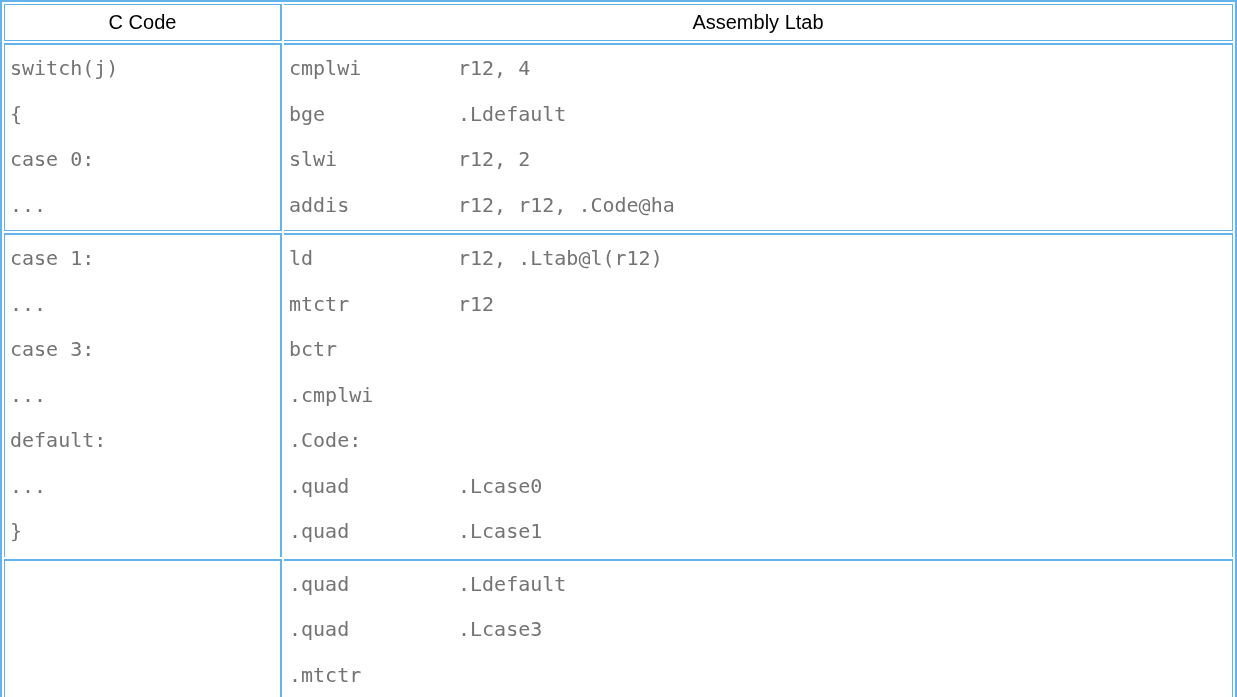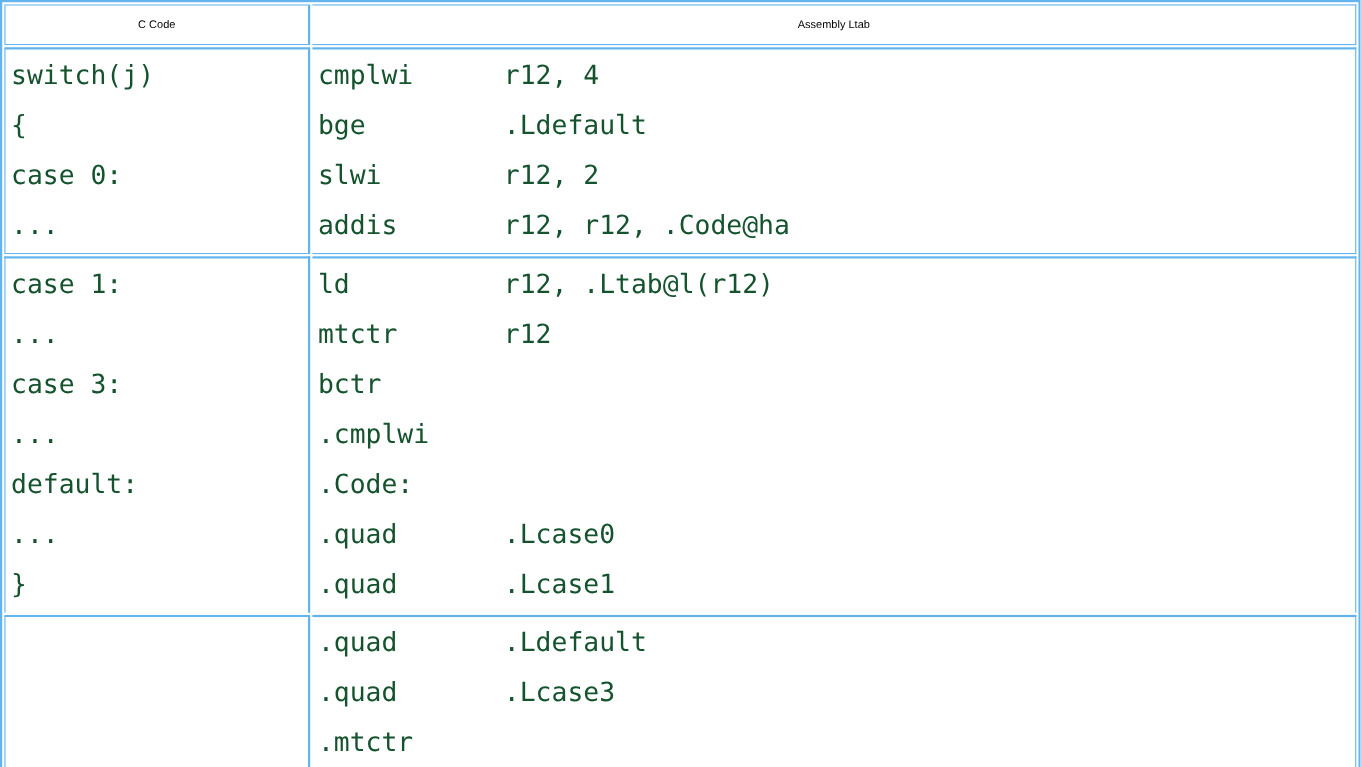--- a/index.html
+++ b/index.html
@@ -19,21 +19,21 @@
     border-collapse:separate;
     border-spacing:2px;
     table-layout:fixed;
     background:#ffffff;
   }
   col.col-c{width:278px;}
   col.col-asm{width:auto;}
   th{
     border:1px solid var(--blue);
     font-family:"Liberation Sans",sans-serif;
-    font-size:10px;
+    font-size:20px;
     font-weight:400;
     color:#000000;
     height:37px;
     text-align:center;
     vertical-align:middle;
     box-sizing:border-box;
     padding:0;
   }
   th.c-head{border-right-width:2px;}
   th.asm-head{border-left:none;}
@@ -43,23 +43,23 @@
     box-sizing:border-box;
     padding:1px 0 2px 0;
     background:#ffffff;
   }
   td.c-cell{border-right-width:2px;}
   td.asm-cell{border-left:none;}
   tr.group td{border-top-width:2px;}
   tr.group-2 td{border-bottom:none;}
   .code-line{
     font-family:"DejaVu Sans Mono","Liberation Mono",monospace;
-    font-size:24px;
+    font-size:20px;
     line-height:45.5px;
-    color:#14532d;
+    color:#737373;
     padding-left:5px;
     white-space:pre;
   }
   .mn{
     display:inline-block;
     width:169px;
     vertical-align:top;
   }
   .op{
     display:inline-block;

